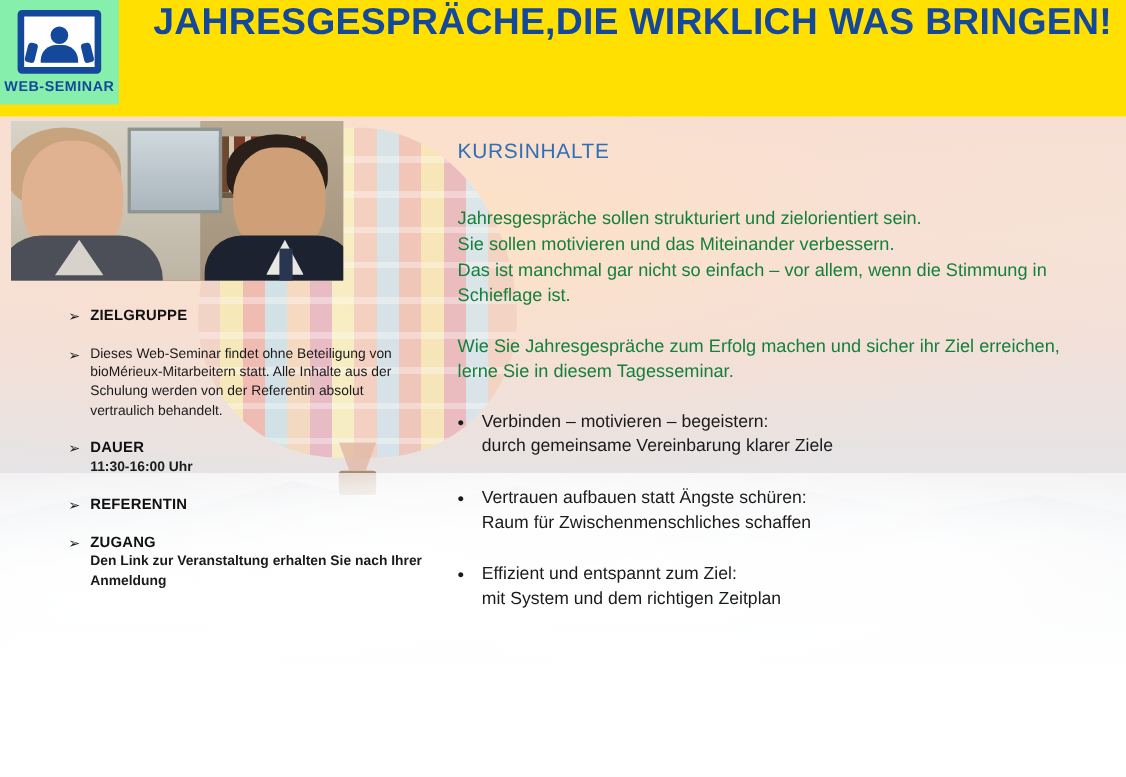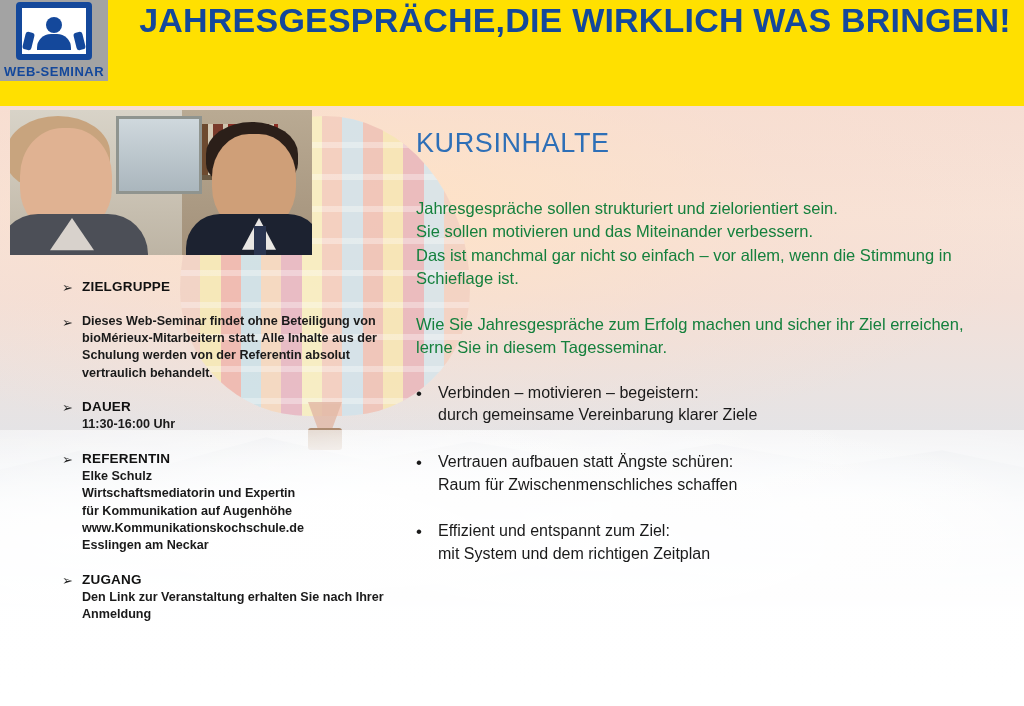--- a/index.html
+++ b/index.html
@@ -103,22 +103,22 @@
 
   
   .header {
     position: absolute; left: 0; top: 0;
     width: 1024px; height: 106px;
     background: #ffe000;
     display: flex;
     align-items: stretch;
   }
   .logo-box {
-    width: 108px; height: 81px;
-    background: #a3a3a3;
+    width: 108px; height: 95px;
+    background: #86efac;
     display: flex;
     flex-direction: column;
     align-items: center;
     justify-content: center;
     flex: none;
   }
   .logo-mark {
     width: 76px; height: 58px;
     border: 6px solid #14489b;
     border-radius: 4px;
@@ -265,30 +265,30 @@
     color: #111111;
     letter-spacing: .2px;
     line-height: 1.35;
   }
   .lbody {
     font-size: 12.6px;
     color: #1a1a1a;
     line-height: 1.38;
     font-weight: bold;
   }
-  .block-bold .lbody { font-weight: bold; }
+  .block-bold .lbody { font-weight: normal; }
 
   
   .right-col {
     position: absolute;
     left: 416px; top: 128px;
     width: 580px;
   }
   .right-title {
-    font-size: 27px;
+    font-size: 19px;
     color: #2e6fb7;
     letter-spacing: .6px;
     margin-bottom: 38px;
   }
   .para {
     font-size: 16.5px;
     color: #15803d;
     line-height: 1.42;
     margin-bottom: 22px;
   }
@@ -378,25 +378,20 @@
       <div class="ltext">
         <div class="lhead">DAUER</div>
         <div class="lbody">11:30-16:00 Uhr</div>
       </div>
     </div>
 
     <div class="lrow">
       <div class="arrow">➢</div>
       <div class="ltext">
         <div class="lhead">REFERENTIN</div>
-        <div class="lbody" style="white-space: pre-line;">Elke Schulz
-Wirtschaftsmediatorin und Expertin
-für Kommunikation auf Augenhöhe
-www.Kommunikationskochschule.de
-Esslingen am Neckar</div>
       </div>
     </div>
 
     <div class="lrow">
       <div class="arrow">➢</div>
       <div class="ltext">
         <div class="lhead">ZUGANG</div>
         <div class="lbody">Den Link zur Veranstaltung erhalten Sie nach Ihrer Anmeldung</div>
       </div>
     </div>

